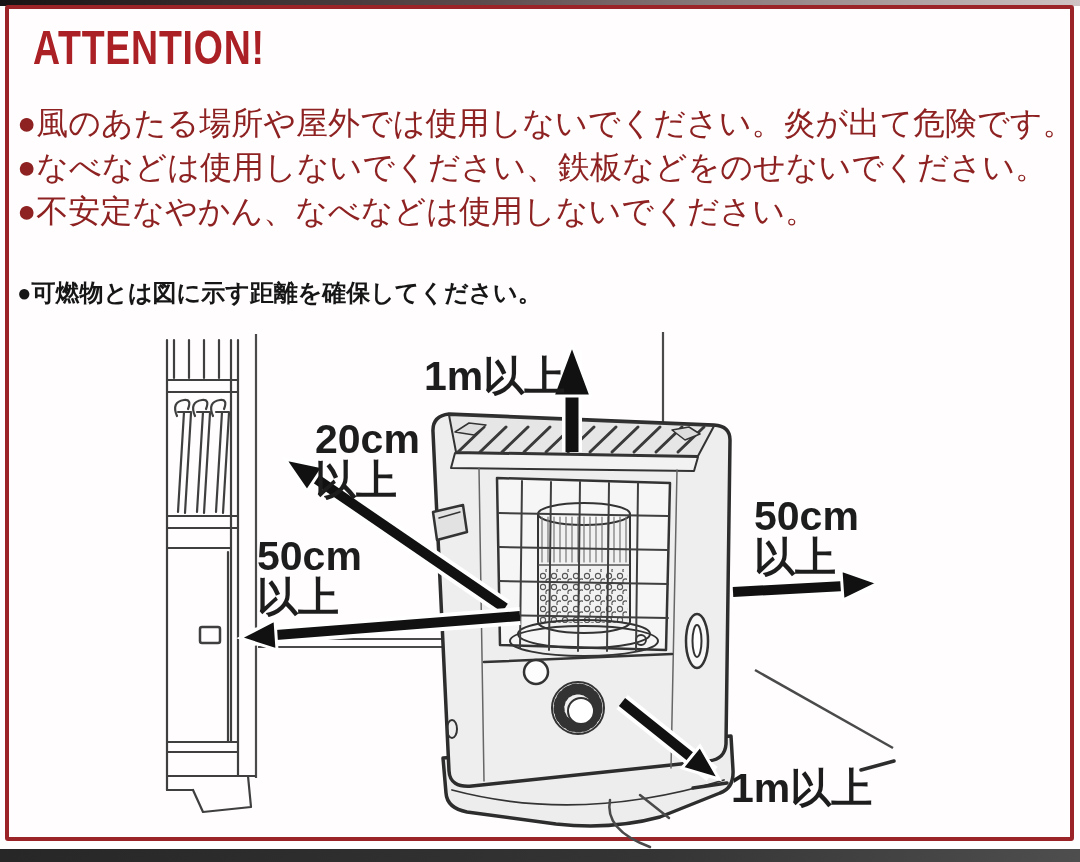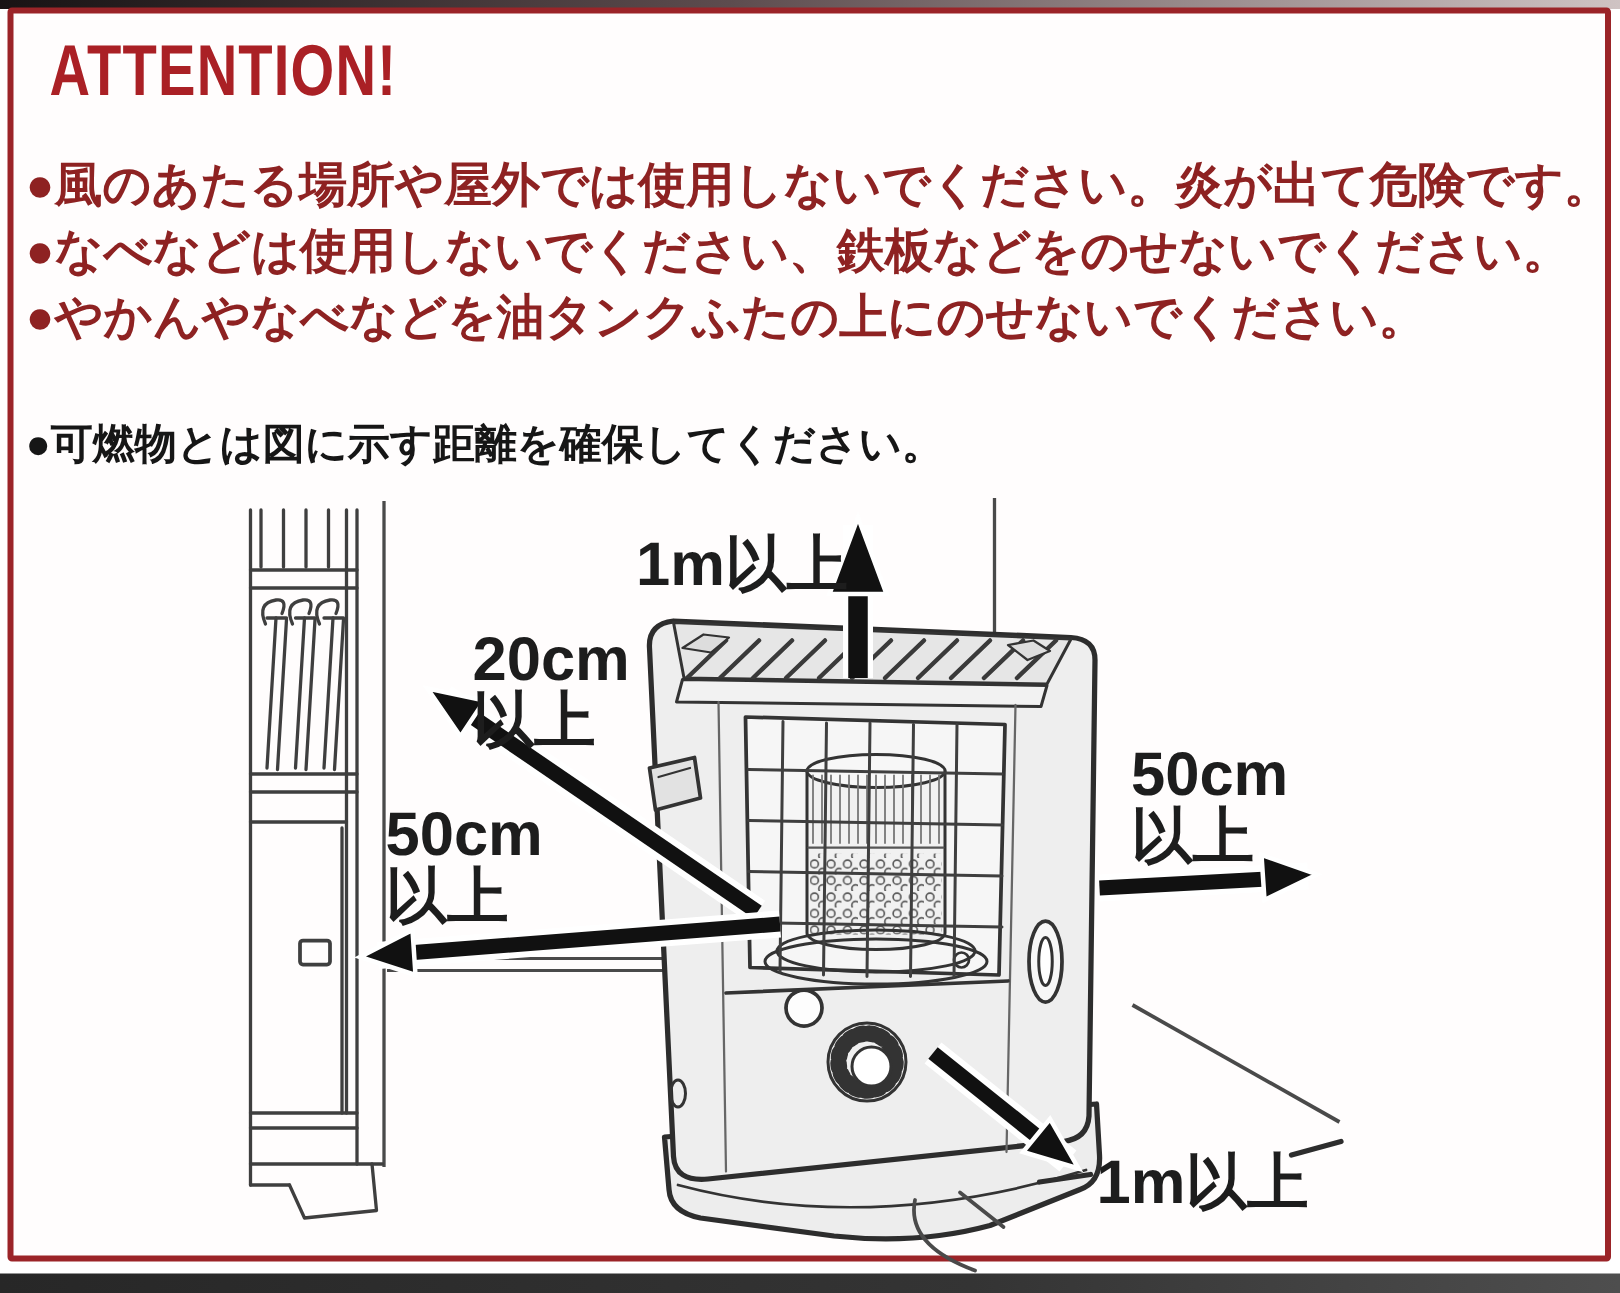--- a/index.html
+++ b/index.html
@@ -22,46 +22,46 @@
     border-radius:3px;background:#fffdfd;
   }
   .attention-title{
     position:absolute;left:33px;top:20px;
     font-size:48px;font-weight:800;color:var(--title,#aa2025);
     letter-spacing:1px;transform:scaleX(0.78);transform-origin:left top;
     white-space:nowrap;
   }
   .warning-list{position:absolute;left:17px;top:101px;width:1050px;}
   .warning-item{
-    font-size:32px;font-weight:bold;color:var(--warning_text,#8e2222);
+    font-size:32px;font-weight:normal;color:var(--warning_text,#8e2222);
     line-height:44px;white-space:nowrap;letter-spacing:0px;
   }
   .flammable-note{
     position:absolute;left:17px;top:277px;
-    font-size:28px;font-weight:bold;color:var(--note_text,#161616);
+    font-size:24px;font-weight:bold;color:var(--note_text,#161616);
     white-space:nowrap;
   }
   .diagram{position:absolute;left:0;top:320px;}
   .diagram text{
     font-family:"Liberation Sans", sans-serif;
     font-weight:bold;font-size:41px;fill:#1d1d1d;
   }
 </style>
 </head>
 <body>
 
 <div class="photo-edge-top"></div>
 <div class="panel-frame"></div>
 
 <div class="attention-title">ATTENTION!</div>
 
 <div class="warning-list">
   <div class="warning-item">●風のあたる場所や屋外では使用しないでください。炎が出て危険です。</div>
   <div class="warning-item">●なべなどは使用しないでください、鉄板などをのせないでください。</div>
-  <div class="warning-item">●やかんやなべなどを油タンクふたの上にのせないでください。</div>
+  <div class="warning-item">●不安定なやかん、なべなどは使用しないでください。</div>
 </div>
 
 <div class="flammable-note">●可燃物とは図に示す距離を確保してください。</div>
 
 <svg class="diagram" width="1080" height="542" viewBox="0 320 1080 542">
   <defs>
     <clipPath id="topface-clip">
       <polygon points="449,415 714,426 698,456 456,452"></polygon>
     </clipPath>
     <pattern id="holes" width="11" height="11" patternUnits="userSpaceOnUse">

